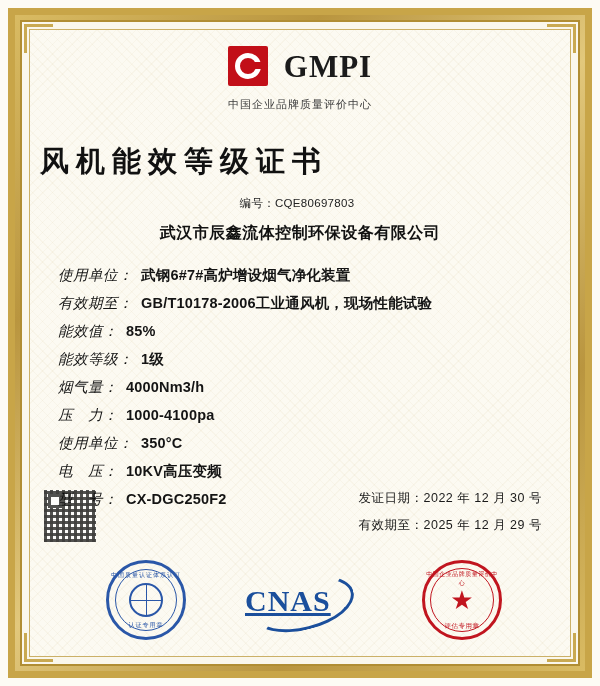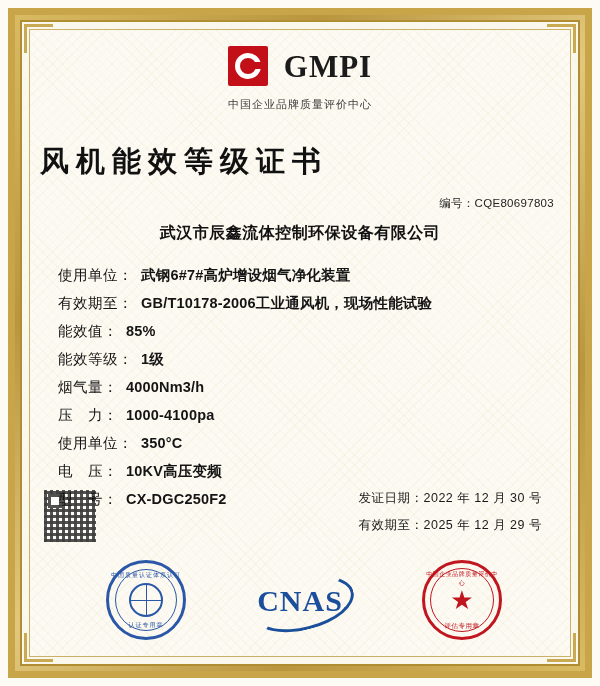--- a/index.html
+++ b/index.html
@@ -125,21 +125,21 @@
     text-align: left;
     font-family: "Liberation Serif", serif;
     font-weight: bold;
     font-size: 29px;
     letter-spacing: 7px;
     color: #111111;
   }
 
   .cert-no {
     margin-top: 14px;
-    text-align: right;
+    text-align: center;
     padding-right: 6px;
     font-size: 11.5px;
     color: #222222;
     letter-spacing: 0.3px;
   }
 
   .company {
     margin-top: 12px;
     text-align: center;
     font-weight: bold;
@@ -156,20 +156,21 @@
   .field-row {
     display: flex;
     align-items: baseline;
     margin-bottom: 9px;
     font-size: 14.5px;
     color: #141414;
   }
   .field-label {
     white-space: nowrap;
     letter-spacing: 0.5px;
+    font-style: italic;
   }
   .field-value {
     margin-left: 8px;
     font-weight: bold;
     letter-spacing: 0.2px;
   }
 
   
   .dates {
     position: absolute;
@@ -270,24 +271,25 @@
     bottom: 10px;
     width: 110px; height: 58px;
     position: absolute;
     color: #1b4f9c;
   }
   .seal-cnas .cnas-text {
     font-family: "Liberation Serif", serif;
     font-weight: bold;
     font-size: 30px;
     letter-spacing: 1px;
-    text-align: center;
+    text-align: left;
     line-height: 1;
     margin-top: 14px;
     color: #1b4f9c;
+    text-decoration: underline;
   }
   .seal-cnas .swoosh {
     position: absolute;
     left: 6px; top: 6px;
     width: 98px; height: 46px;
     border: 3px solid #1b4f9c;
     border-radius: 50%;
     border-left-color: transparent;
     border-top-color: transparent;
     transform: rotate(-14deg);

